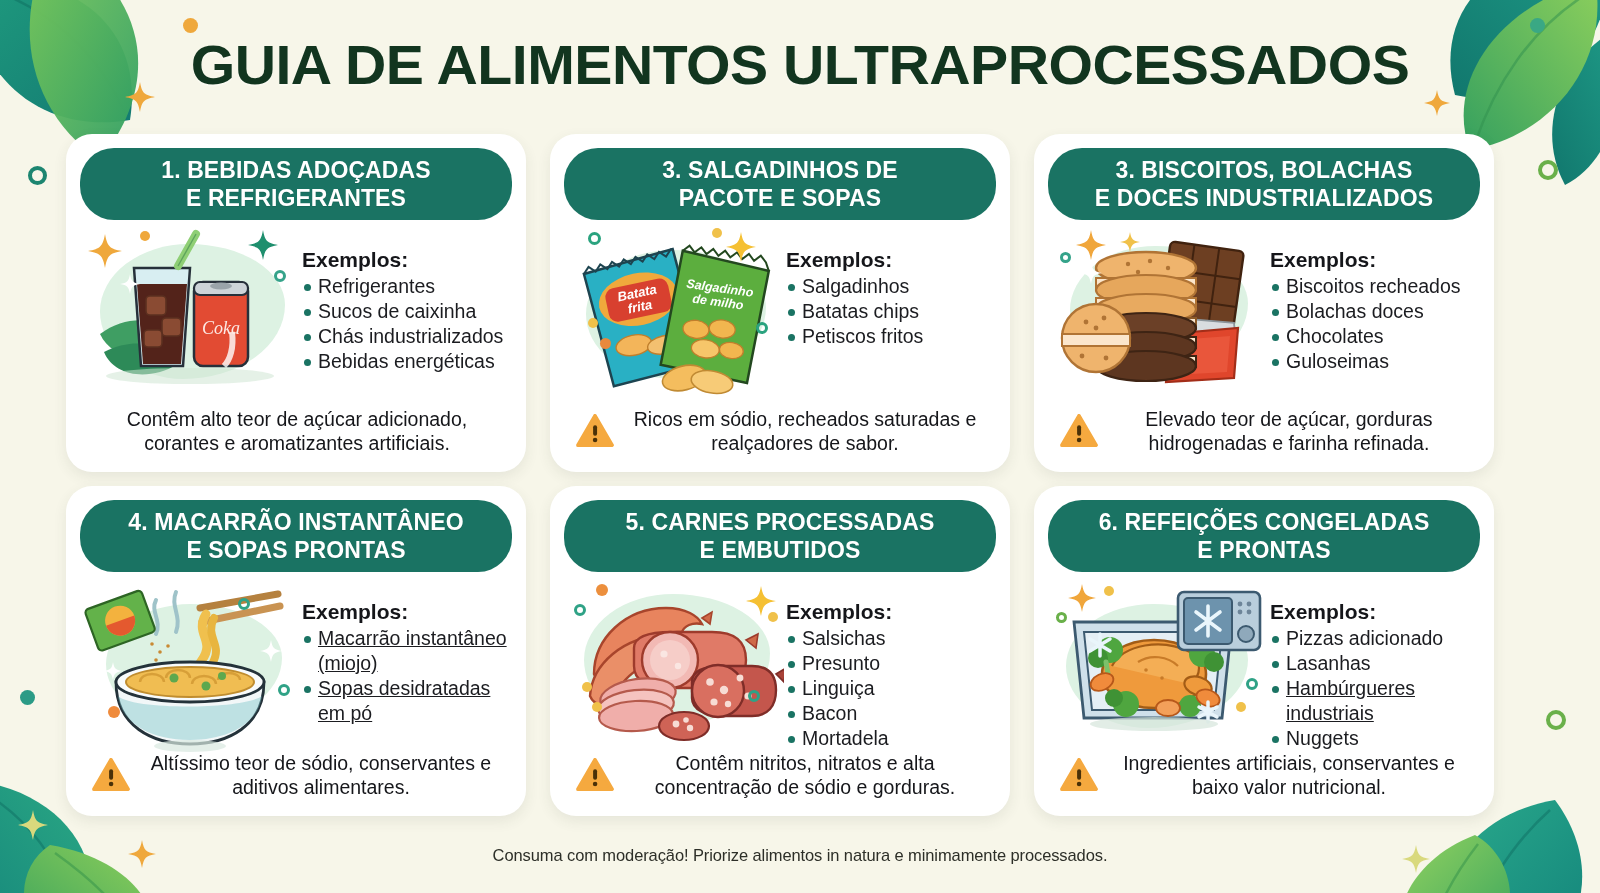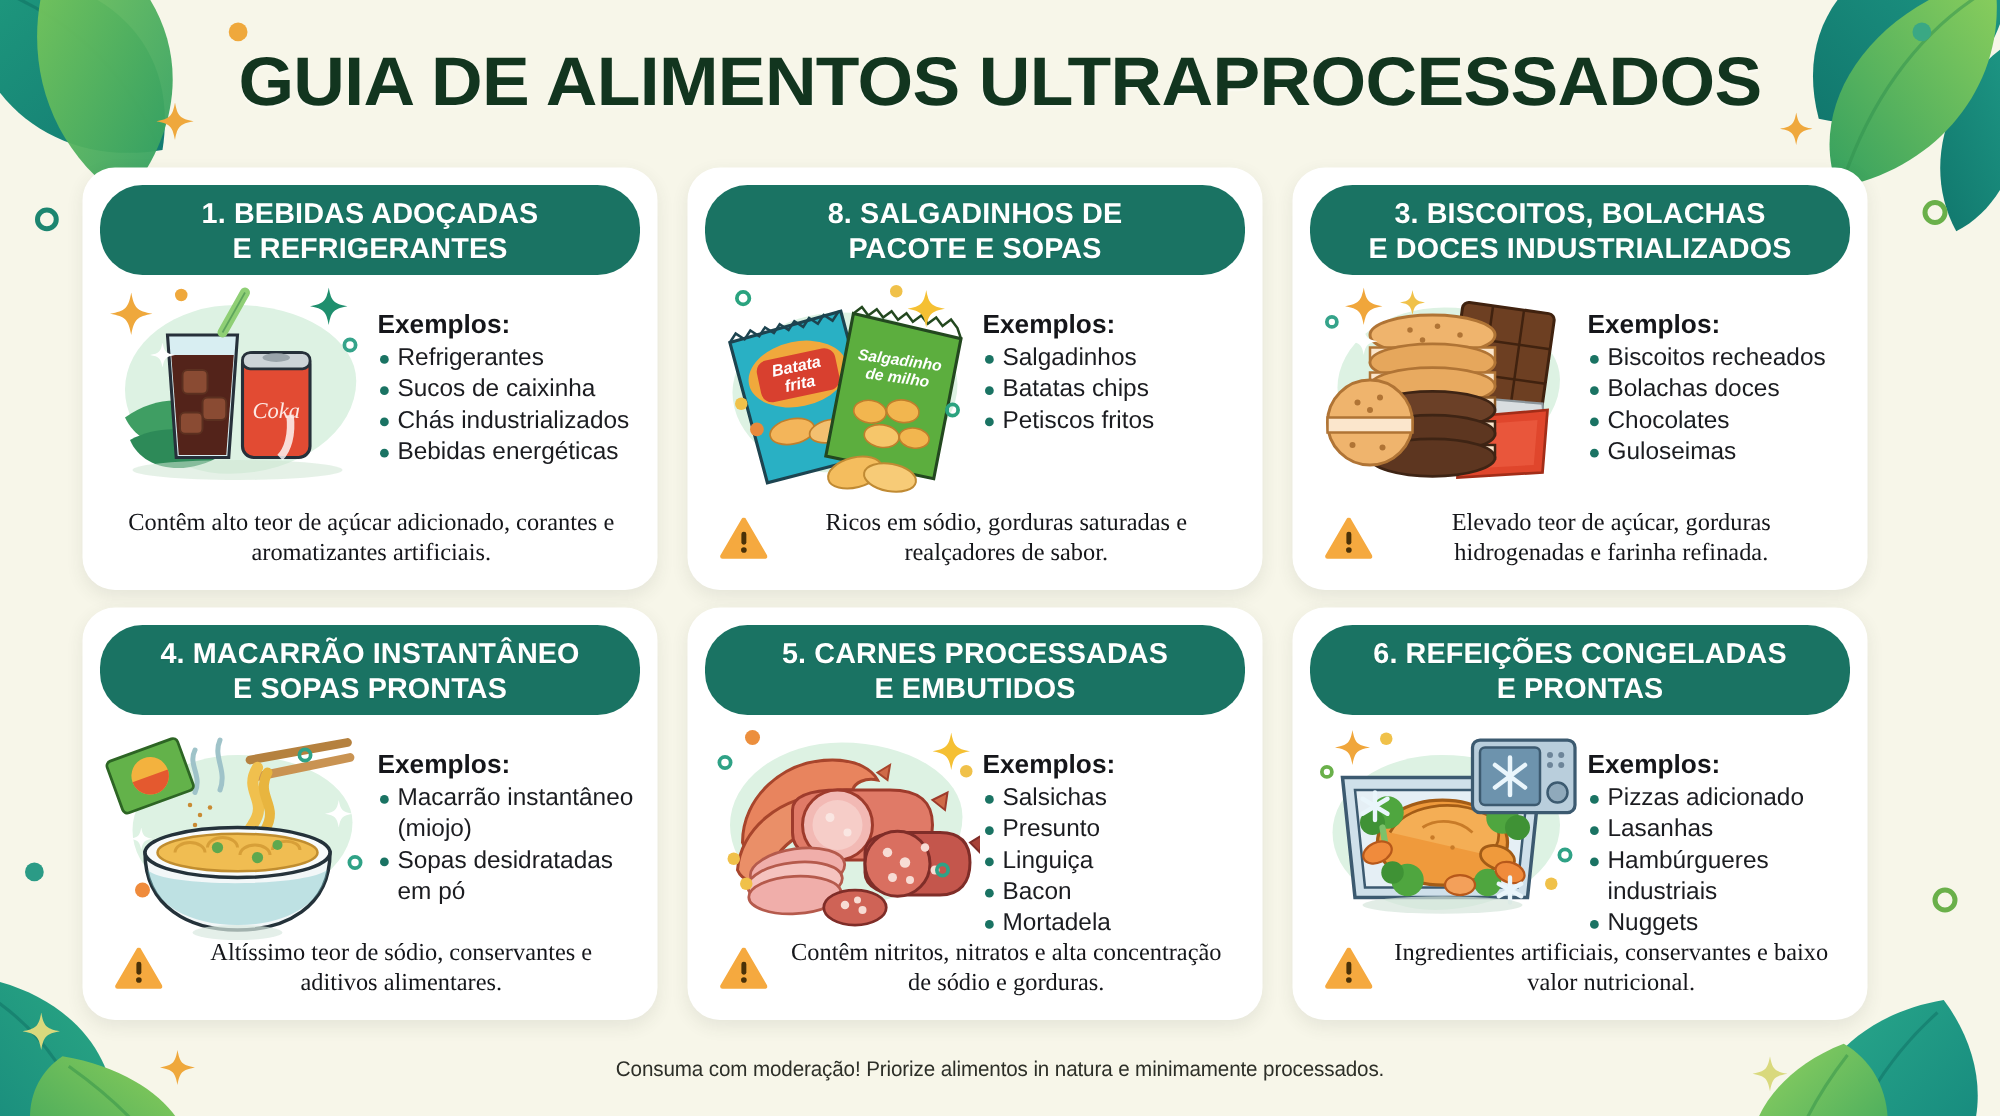--- a/index.html
+++ b/index.html
@@ -102,21 +102,21 @@
   }
   .ex-list{ list-style:none; }
   .ex-list li{
     font-size:19.5px;
     color:#1b1c20;
     line-height:1.28;
     padding-left:16px;
     position:relative;
     white-space:nowrap;
   }
-  .ex-list li.wrapok{ white-space:normal; }
+  .ex-list li.wrapok{ white-space:normal;text-decoration:underline; }
   .ex-list li::before{
     content:"";
     position:absolute;
     left:2px; top:10px;
     width:7px; height:7px;
     border-radius:50%;
     background:#1a7363;
   }
   .card-note{
     flex:none;
@@ -125,21 +125,20 @@
     gap:10px;
     padding:0 10px 16px 12px;
     min-height:62px;
   }
   .note-text{
     flex:1;
     text-align:center;
     font-size:19.5px;
     line-height:1.26;
     color:#15161a;
-    font-family:Liberation Serif, serif;
   }
   .warn{ flex:none; width:38px; height:34px; }
 
   
   .footer{
     position:absolute;
     left:0; bottom:27px; width:1600px;
     text-align:center;
     font-size:17px;
     color:#2d2f28;
@@ -301,21 +300,21 @@
       </div>
     </div>
     <div class="card-note">
       <div class="note-text">Contêm alto teor de açúcar adicionado, corantes e aromatizantes artificiais.</div>
     </div>
   </div>
 
   <div class="card">
     <div class="card-header">
       <span>
-        <span>8. SALGADINHOS DE</span><br>
+        <span>3. SALGADINHOS DE</span><br>
         <span>PACOTE E SOPAS</span>
       </span>
     </div>
     <div class="card-body">
       <div class="illus">
         <div class="blob" style="left:20px; top:24px; width:180px; height:128px;"></div>
         <svg width="218" height="175" viewBox="0 0 218 175" style="position:absolute; left:0; top:0;">
 
           <g transform="rotate(-12 80 90)">
             <path d="M28 36 L120 30 L126 148 L34 152 Z" fill="#29b0c4" stroke="#1d4450" stroke-width="2.5"></path>
@@ -359,21 +358,21 @@
           <li>Petiscos fritos</li>
         </ul>
       </div>
     </div>
     <div class="card-note">
       <svg class="warn" viewBox="0 0 40 36">
         <path d="M20 2 L38 33 L2 33 Z" fill="#f5a93f" stroke="#f5a93f" stroke-width="4" stroke-linejoin="round"></path>
         <rect x="18" y="12" width="4.2" height="11" rx="2" fill="#4a3108"></rect>
         <circle cx="20.1" cy="27.5" r="2.4" fill="#4a3108"></circle>
       </svg>
-      <div class="note-text">Ricos em sódio, gorduras saturadas e realçadores de sabor.</div>
+      <div class="note-text">Ricos em sódio, recheados saturadas e realçadores de sabor.</div>
     </div>
   </div>
 
   <div class="card">
     <div class="card-header">
       <span>
         <span>3. BISCOITOS, BOLACHAS</span><br>
         <span>E DOCES INDUSTRIALIZADOS</span>
       </span>
     </div>

